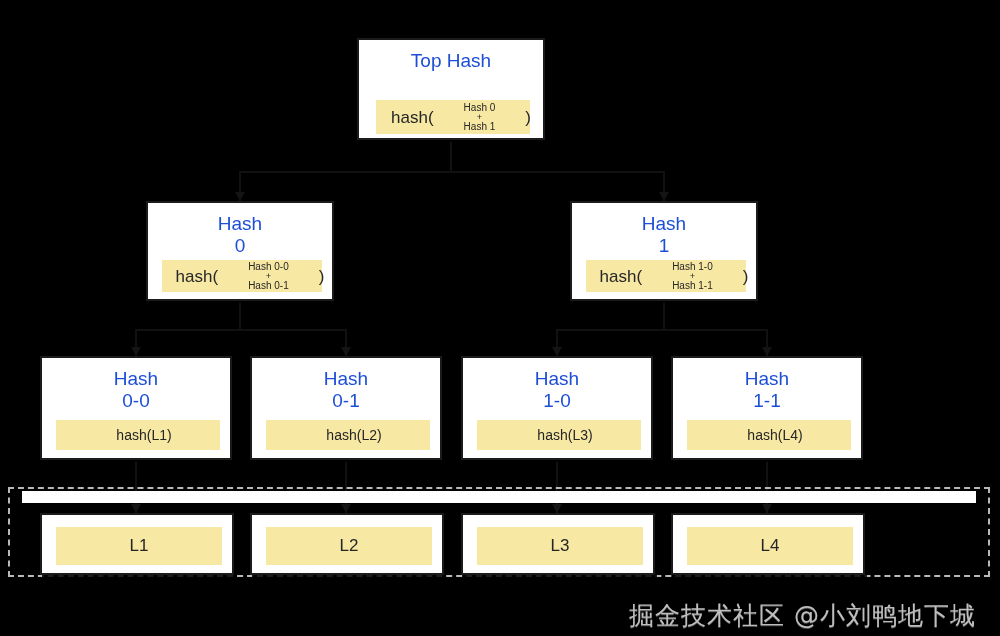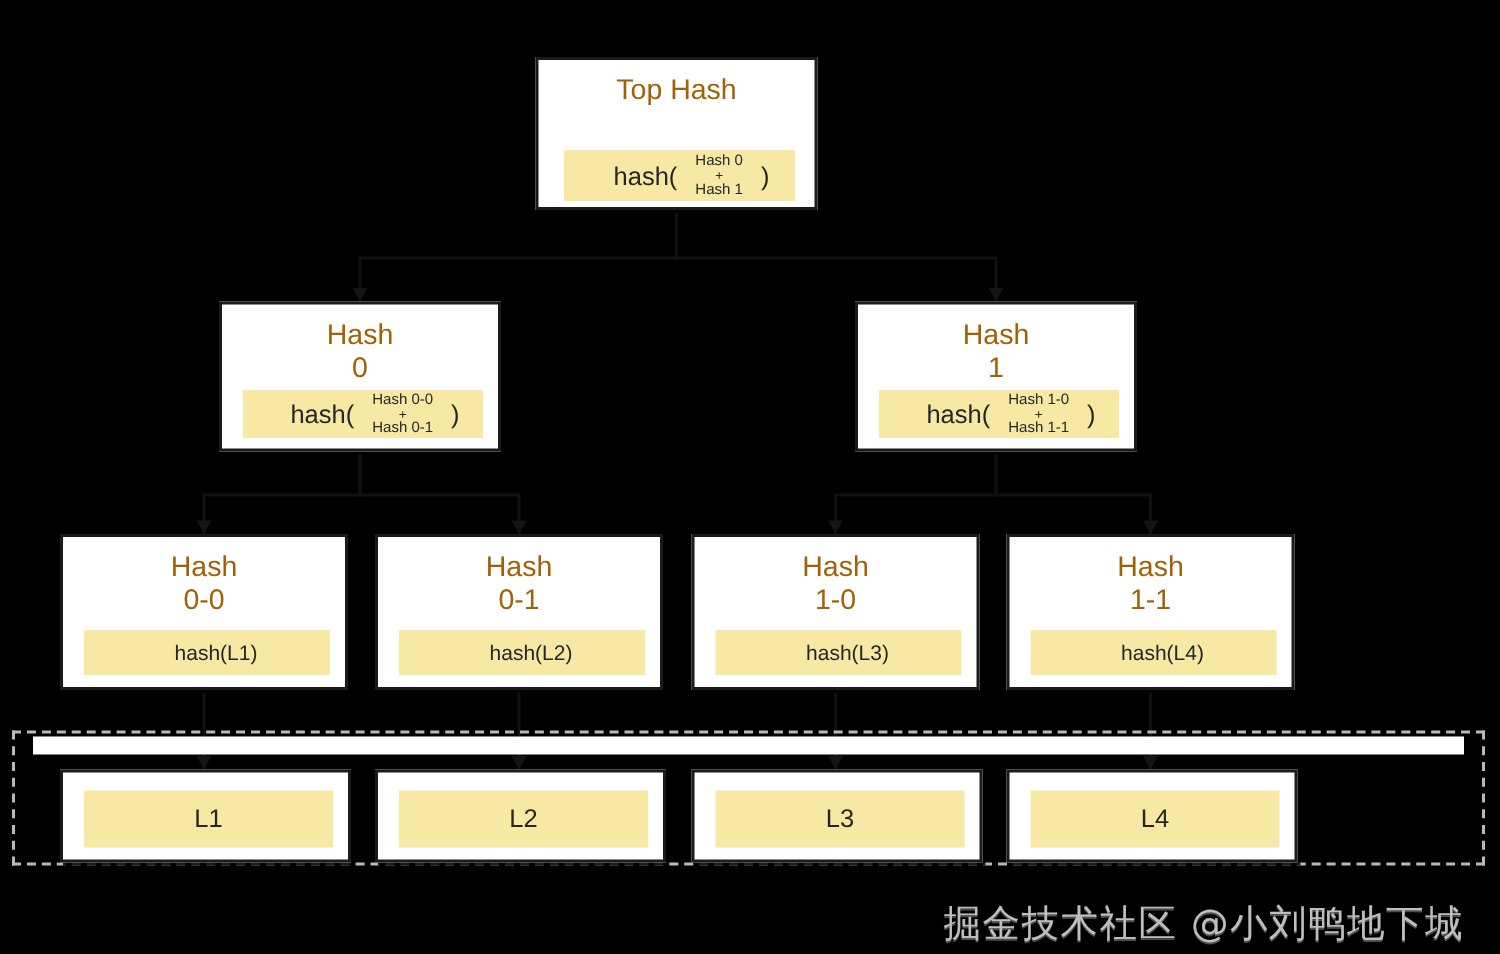--- a/index.html
+++ b/index.html
@@ -21,21 +21,21 @@
     position: absolute;
     background: #ffffff;
     border: 2px solid #1b1b1b;
     box-sizing: border-box;
     box-shadow: 2px 2px 0 rgba(0,0,0,0.85);
     display: flex;
     flex-direction: column;
     align-items: center;
   }
   .node-title {
-    color: #a16207;
+    color: #1d4ed8;
     font-size: 19px;
     line-height: 22px;
     text-align: center;
     font-weight: 400;
     white-space: pre-line;
     margin-top: 10px;
   }
 
   
   .pill {
@@ -45,21 +45,21 @@
     align-items: center;
     justify-content: center;
     color: #262626;
   }
 
   
   .formula {
     display: flex;
     align-items: center;
     justify-content: center;
-    gap: 2px;
+    gap: 20px;
     width: 100%;
     padding-left: 16px;
   }
   .formula .fn-open {
     font-size: 17px;
     line-height: 17px;
   }
   .formula .fn-close {
     font-size: 17px;
     line-height: 17px;

